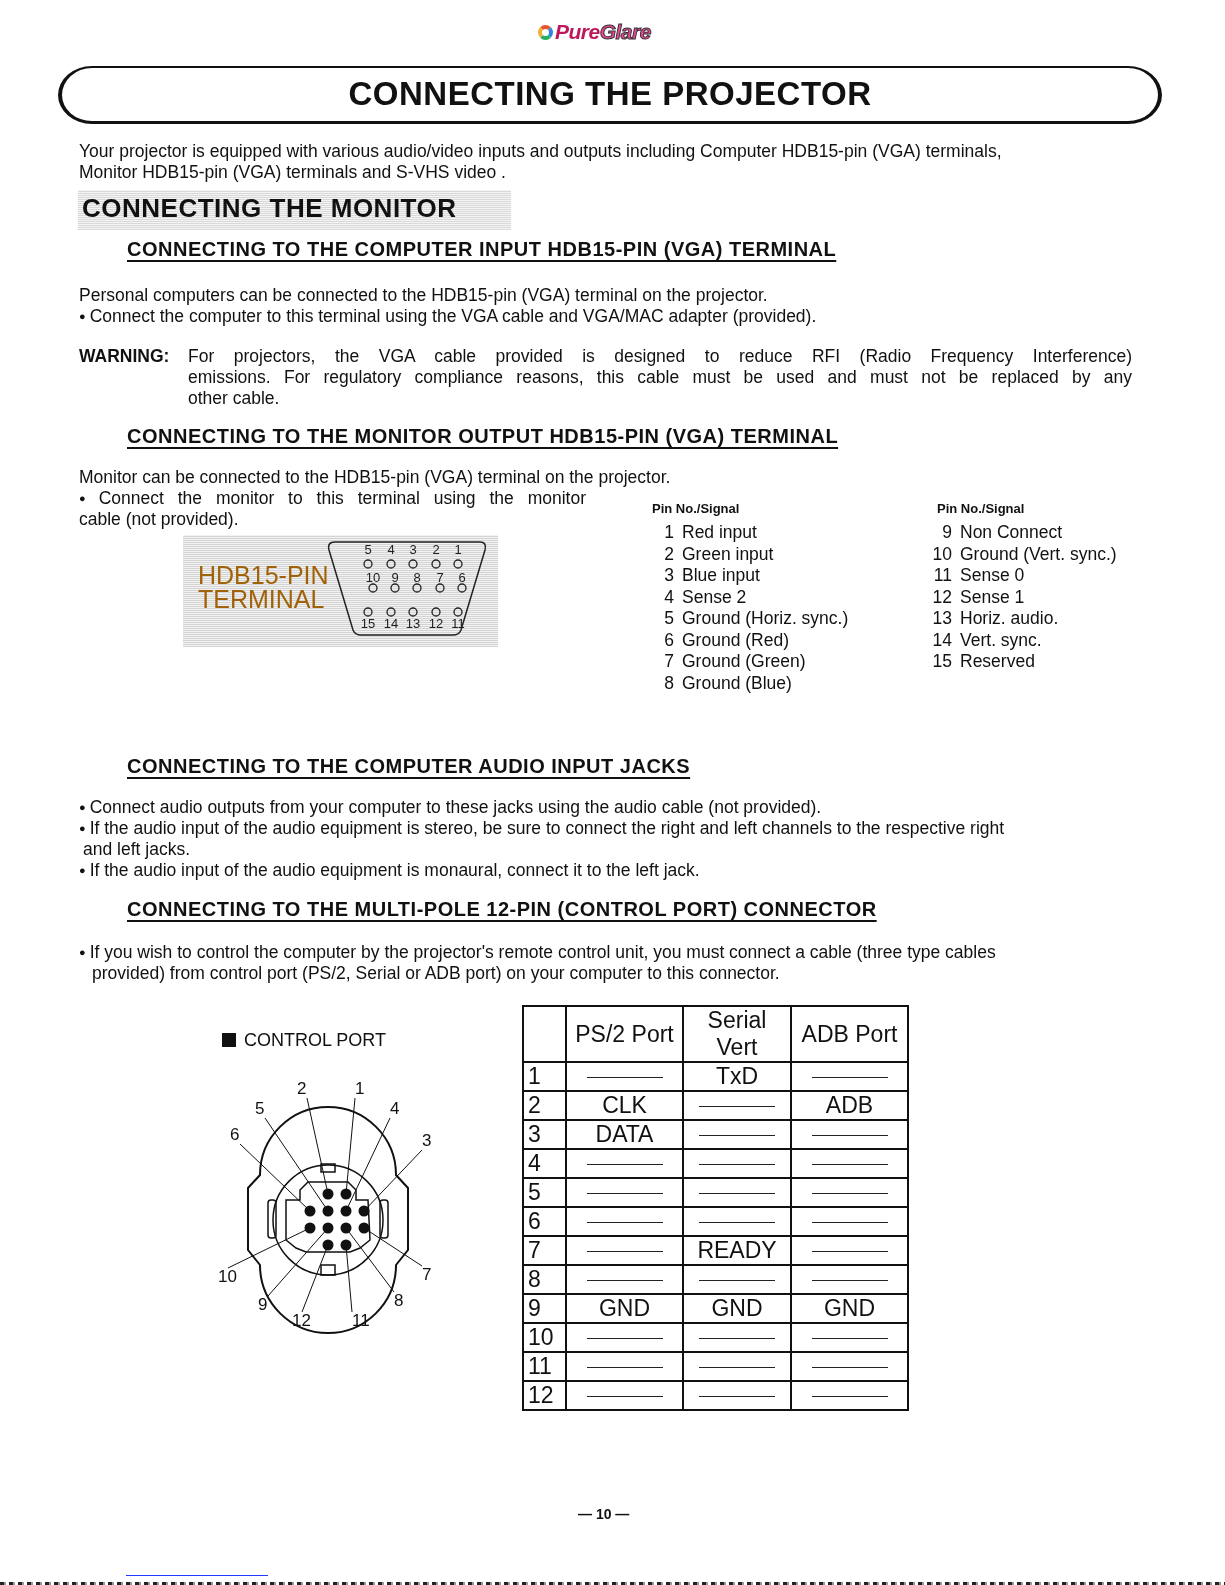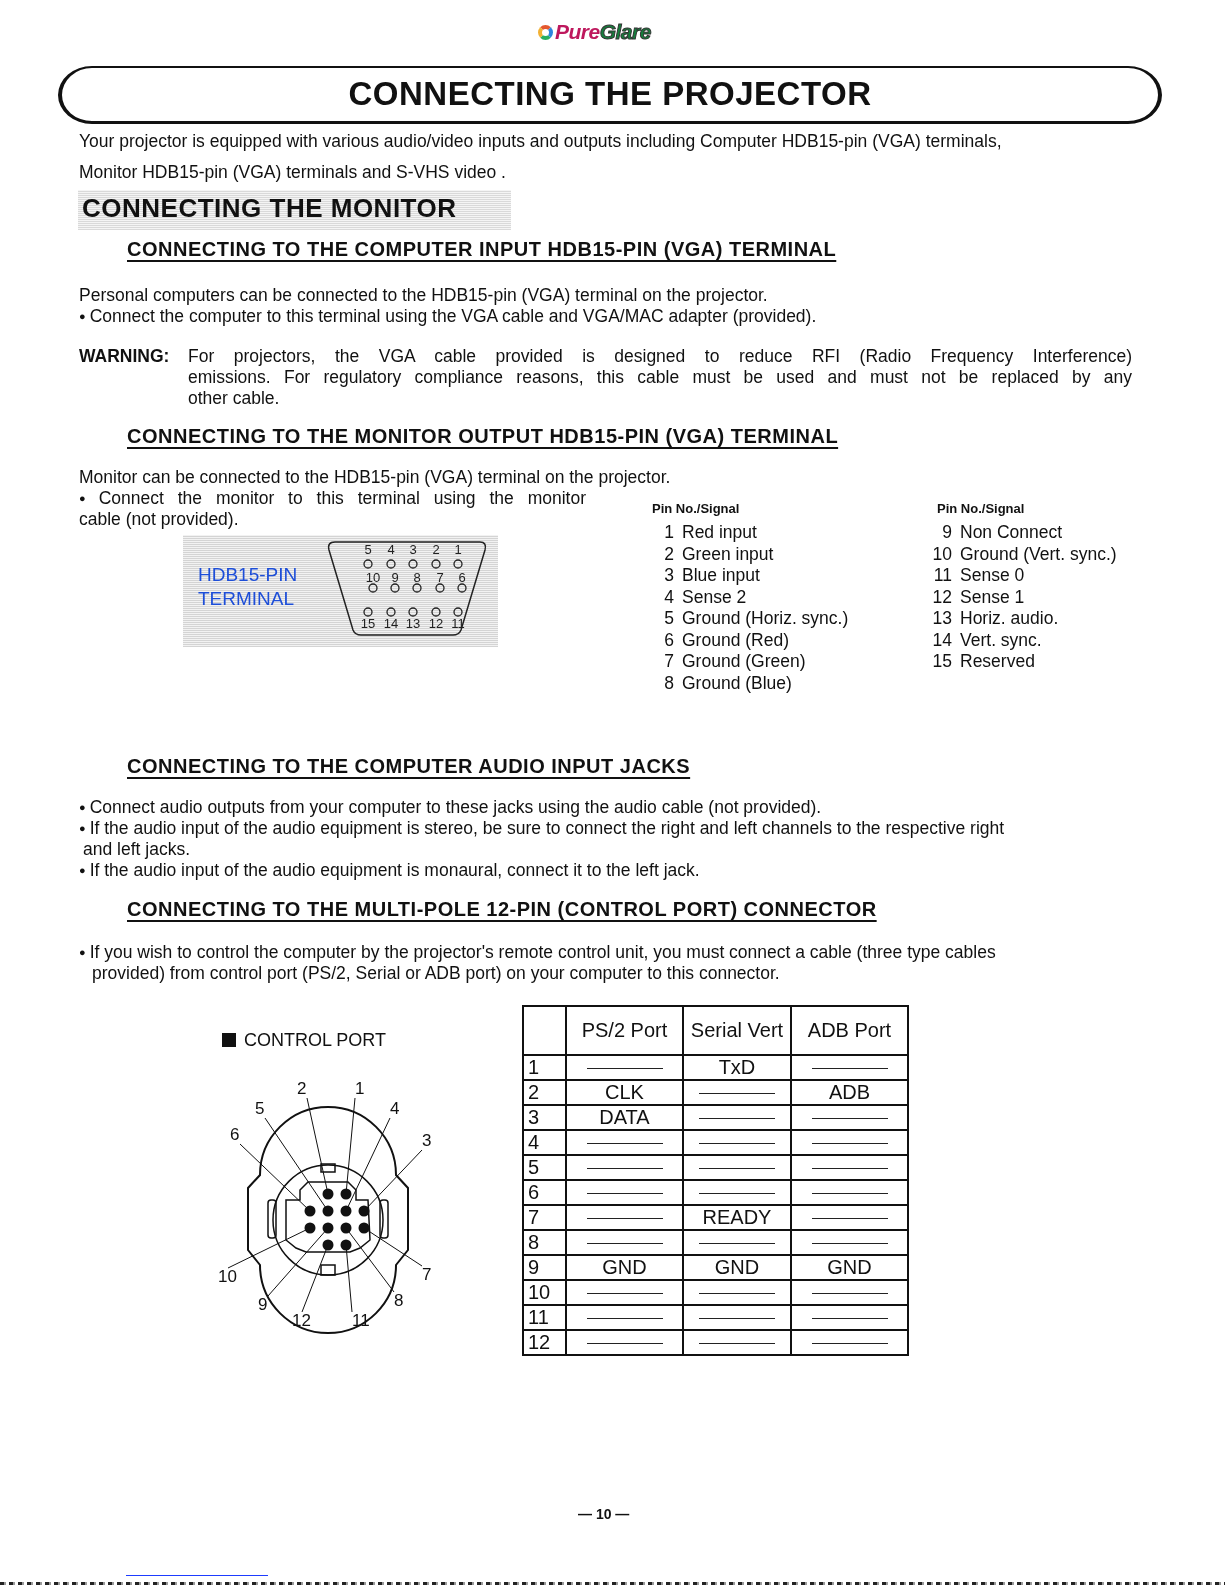--- a/index.html
+++ b/index.html
@@ -1,65 +1,65 @@
 <!DOCTYPE html>
 <html><head>
 <meta charset="utf-8">
 <style>
   html, body { margin:0; padding:0; background:#fff; }
   body { width:1225px; height:1585px; position:relative; overflow:hidden;
          font-family:"Liberation Sans", sans-serif; color:#111; }
   .abs { position:absolute; }
   .logo { left:538px; top:20px; font-size:21px; font-weight:bold; font-style:italic; letter-spacing:-0.5px; }
   .logo .pure { color:#be185d; }
-  .logo .glare { color:#15803d;margin-top:24px; -webkit-text-stroke:1px #333; }
+  .logo .glare { color:#ec4899;margin-top:24px; -webkit-text-stroke:1px #333; }
   .logo-mark { display:inline-block; width:15px; height:15px; border-radius:50%;
     border:4px solid transparent; box-sizing:border-box; vertical-align:-1px; margin-right:2px;
     border-top-color:#e4572e; border-right-color:#2e86de; border-bottom-color:#27ae60; border-left-color:#f2b134; }
   .banner { left:58px; top:66px; width:1104px; height:58px; border:3px solid #111; border-radius:34px / 29px;
     box-sizing:border-box; border-left-width:4px; border-right-width:4px; border-top-width:2px; }
   .banner-title { left:58px; top:75px; width:1104px; text-align:center; font-size:33px; font-weight:bold; letter-spacing:0.5px; }
   .p { font-size:17.5px; line-height:21.5px; }
   .section-box { left:78px; top:190px; width:433px; height:40px;
     background-image: repeating-linear-gradient(0deg, #d9d9d9 0 1px, #f4f4f4 1px 2px),
                       repeating-linear-gradient(90deg, #d9d9d9 0 1px, transparent 1px 2px); }
   .section-title { left:82px; top:193px; font-size:26px; font-weight:bold; letter-spacing:0.5px; }
   .h2 { font-size:20px; font-weight:bold; text-decoration:underline; text-underline-offset:4px; text-decoration-thickness:2px; letter-spacing:0.5px;margin-left:48px; }
   .bullet::before { content:"\25CF"; font-size:11px; vertical-align:2px; margin-right:4px; }
   .warn-label { font-weight:bold; }
   .pin-head { font-weight:bold; font-size:13px; }
   .pin-list { font-size:17.5px; line-height:21.5px; }
   .pin-list .num { display:inline-block; width:22px; text-align:right; margin-right:8px; }
   .vga-box { left:183px; top:535px; width:315px; height:112px;
     background-image: repeating-linear-gradient(0deg, #d4d4d4 0 1px, #f2f2f2 1px 2px),
                       repeating-linear-gradient(90deg, #d4d4d4 0 1px, transparent 1px 2px); }
-  .vga-label { left:198px; top:563px; font-size:19px; line-height:24px; color:#1d4ed8; }
+  .vga-label { left:198px; top:563px; font-size:25px; line-height:24px; color:#a16207; }
   .ctrl-label { left:222px; top:1030px; font-size:18px; }
   .ctrl-label .sq { display:inline-block; width:14px; height:14px; background:#111; margin-right:8px; vertical-align:-1px; }
-  table.ports { position:absolute; left:522px; top:1005px; border-collapse:collapse; font-size:20px; }
+  table.ports { position:absolute; left:522px; top:1005px; border-collapse:collapse; font-size:23px; }
   table.ports td, table.ports th { border:2px solid #111; padding:0; text-align:center; font-weight:normal; height:23px; }
   table.ports th { height:47px; }
   table.ports td.n { width:37px; text-align:left; padding-left:4px; }
   .dash { display:inline-block; width:76px; height:0; border-top:1px solid #222; vertical-align:middle; }
   .pagenum { left:578px; top:1506px; font-size:14px;font-weight:bold; }
   .scan-line { left:126px; top:1575px; width:142px; height:1px; background:#1e3cff; }
   .scan-bottom { left:0; top:1582px; width:1225px; height:3px;
     background: repeating-linear-gradient(90deg, #222 0 4px, #999 4px 6px, #fff 6px 9px); }
 </style>
 </head>
 <body>
 
 <div class="abs logo">
   <span class="logo-mark"></span><span class="pure">Pure</span><span class="glare">Glare</span>
 </div>
 
 <div class="abs banner"></div>
 <div class="abs banner-title">CONNECTING THE PROJECTOR</div>
 
-<div class="abs p" style="left:79px; top:131px;">Your projector is equipped with various audio/video inputs and outputs including Computer HDB15-pin (VGA) terminals,</div>
+<div class="abs p" style="left:79px; top:141px;">Your projector is equipped with various audio/video inputs and outputs including Computer HDB15-pin (VGA) terminals,</div>
 <div class="abs p" style="left:79px; top:162px;">Monitor HDB15-pin (VGA) terminals and S-VHS video .</div>
 
 <div class="abs section-box"></div>
 <div class="abs section-title">CONNECTING THE MONITOR</div>
 
 <div class="abs h2" style="left:79px; top:238px;">CONNECTING TO THE COMPUTER INPUT HDB15-PIN (VGA) TERMINAL</div>
 <div class="abs p" style="left:79px; top:285px;">Personal computers can be connected to the HDB15-pin (VGA) terminal on the projector.</div>
 <div class="abs p bullet" style="left:79px; top:306px;">Connect the computer to this terminal using the VGA cable and VGA/MAC adapter (provided).</div>
 
 <div class="abs p warn-label" style="left:79px; top:346px;">WARNING:</div>

